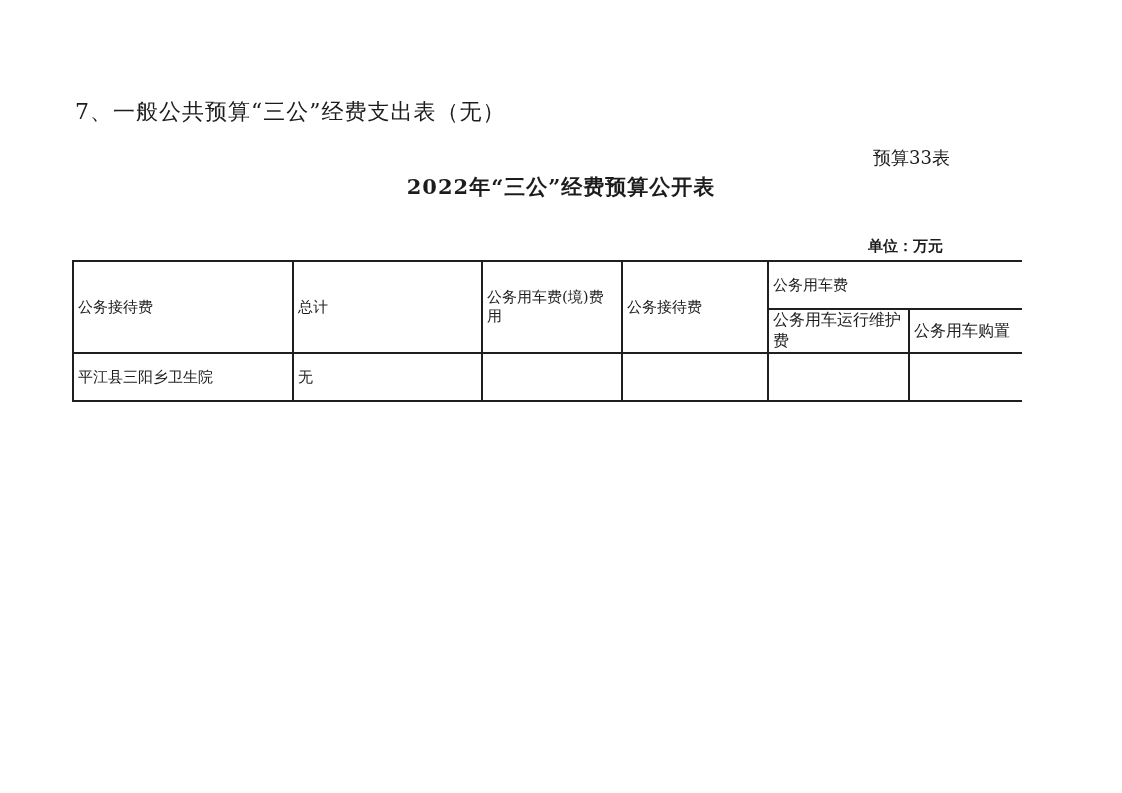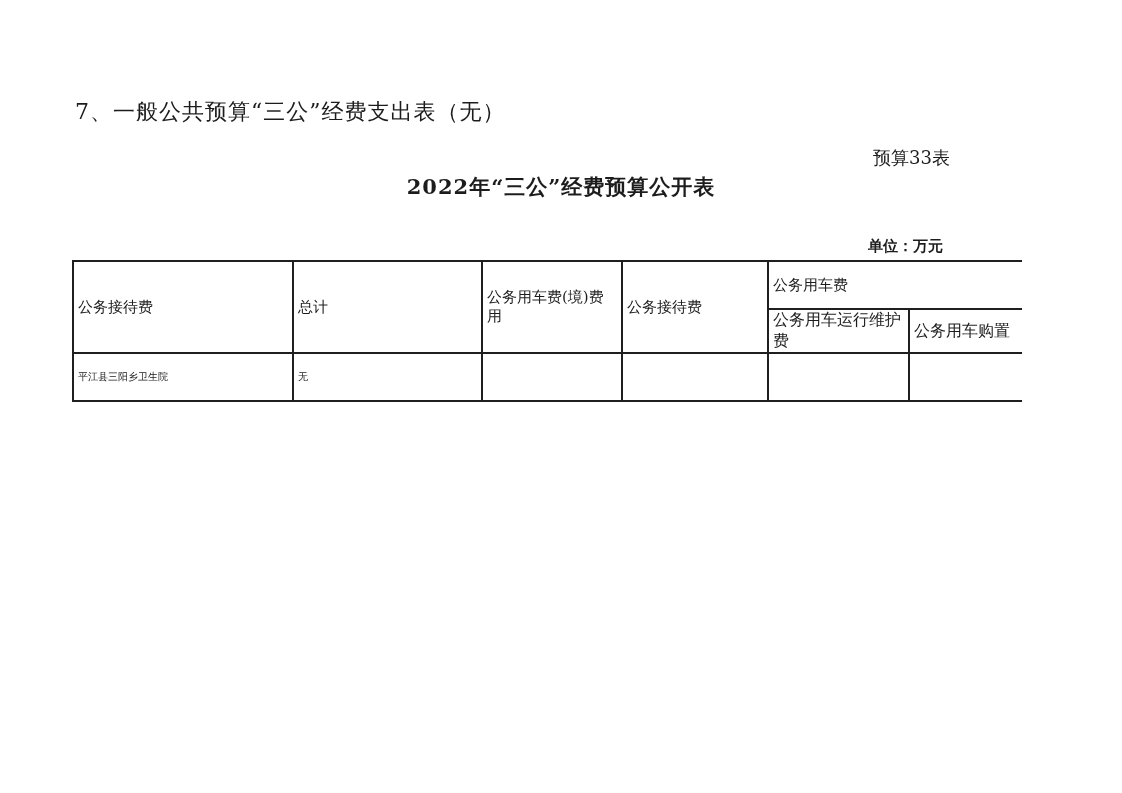--- a/index.html
+++ b/index.html
@@ -61,21 +61,21 @@
     text-align: left;
     vertical-align: middle;
     font-weight: 400;
     padding: 0 4px;
     overflow: hidden;
   }
   .hdr { font-size: 15px; }
   .sub-hdr { font-size: 16px; }
   .row-top-group { height: 48px; }
   .row-sub { height: 37px; }
-  .row-data { height: 48px; font-size: 10px; }
+  .row-data { height: 48px; font-size: 15px; }
 </style>
 </head>
 <body>
 
 <div class="page">
 
   <div class="section-heading">7、一般公共预算“三公”经费支出表（无）</div>
 
   <div class="table-code">预算33表</div>
 

